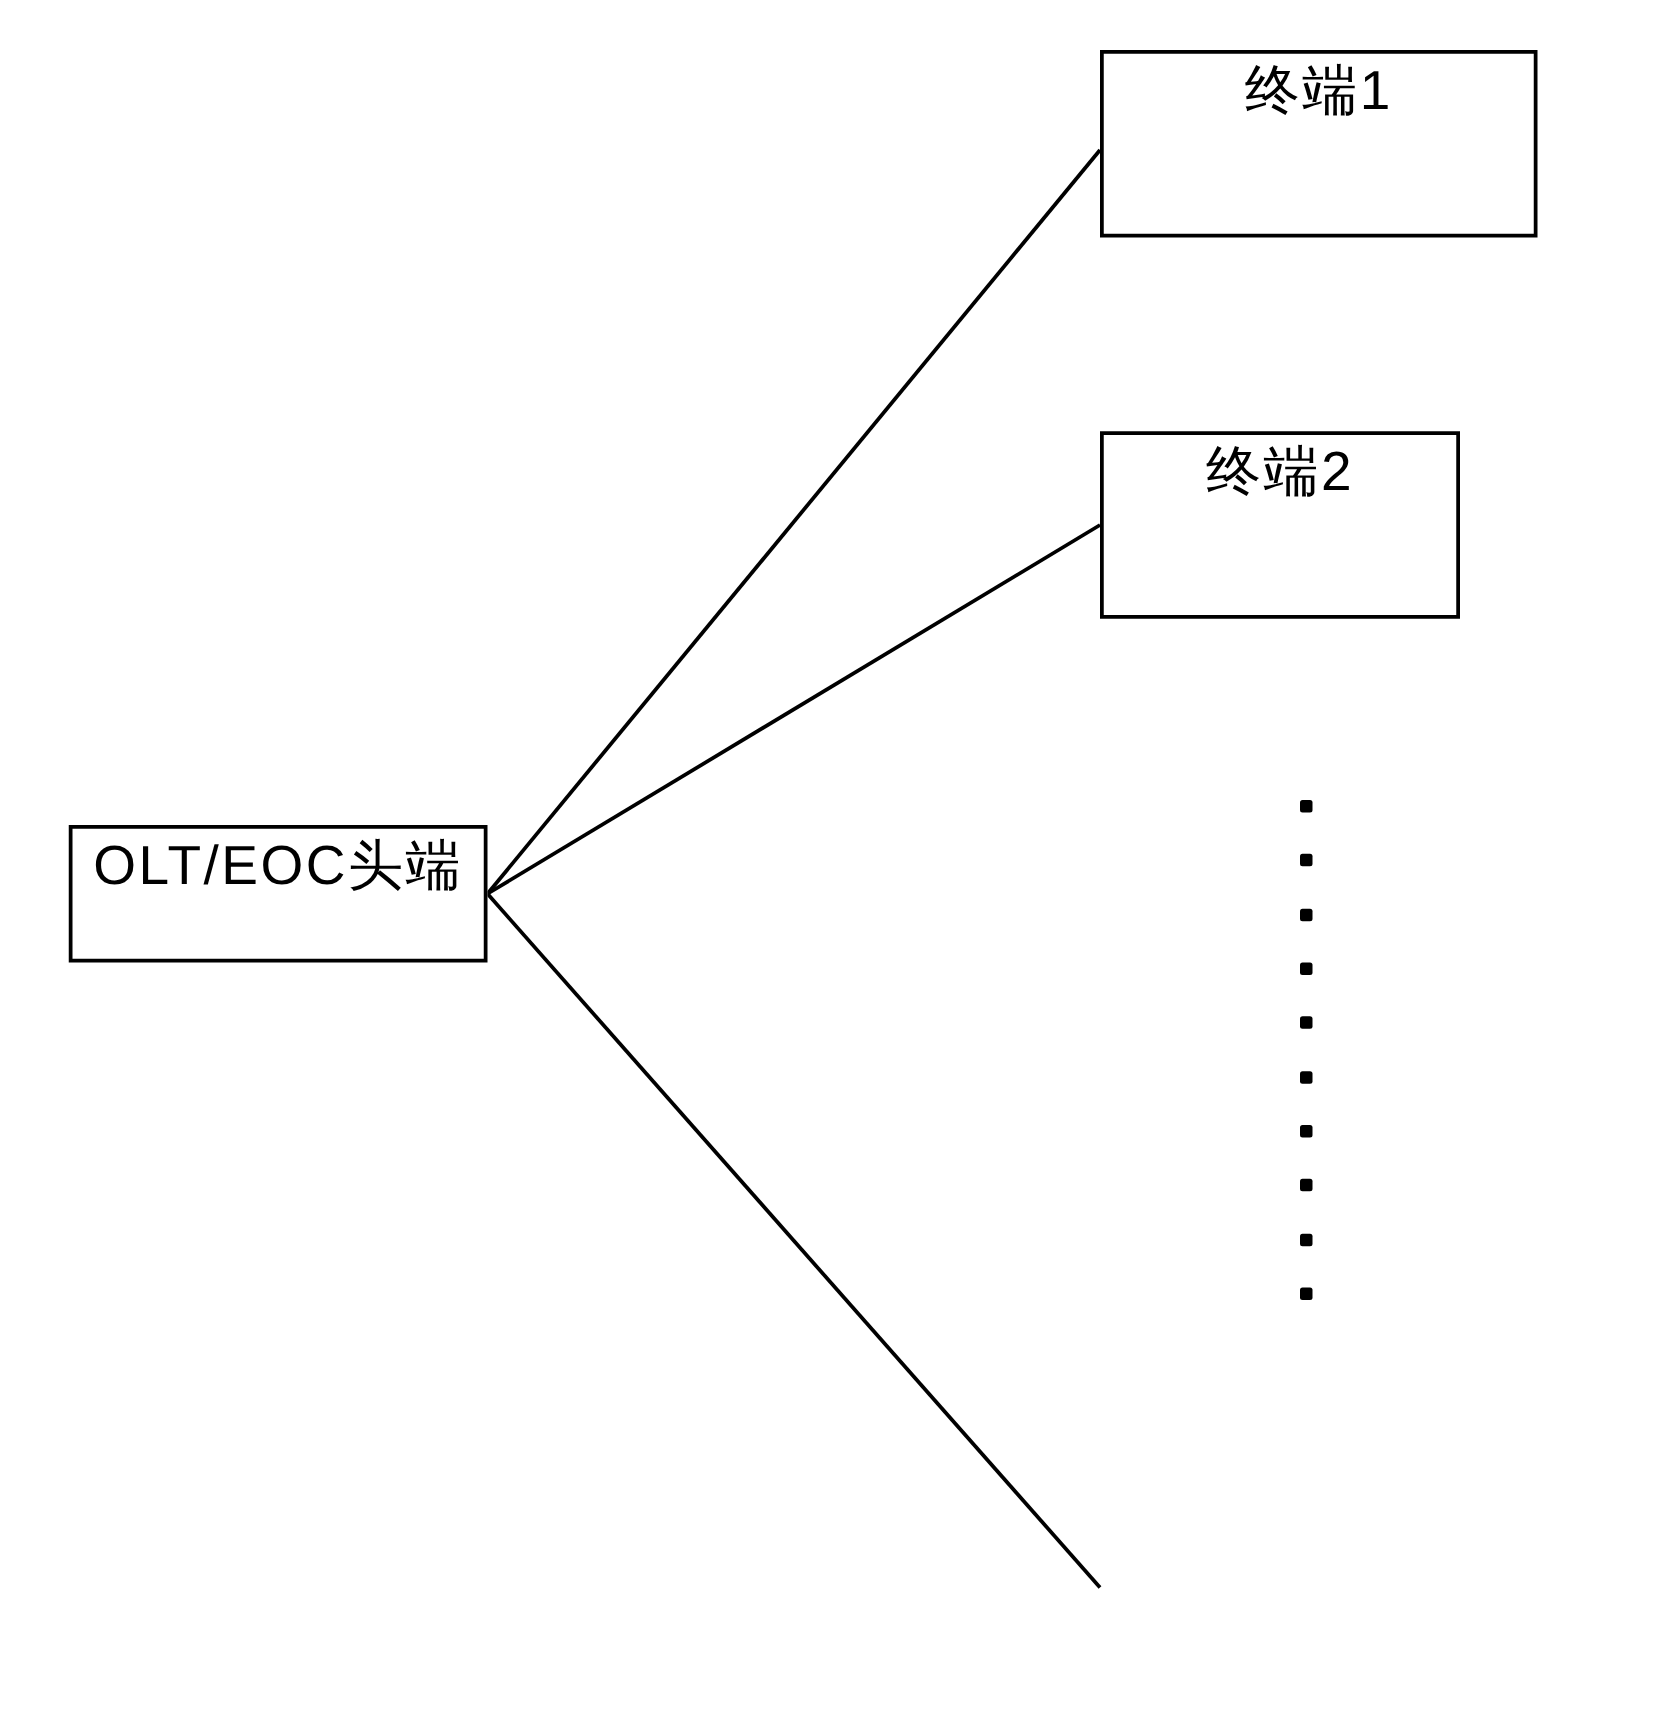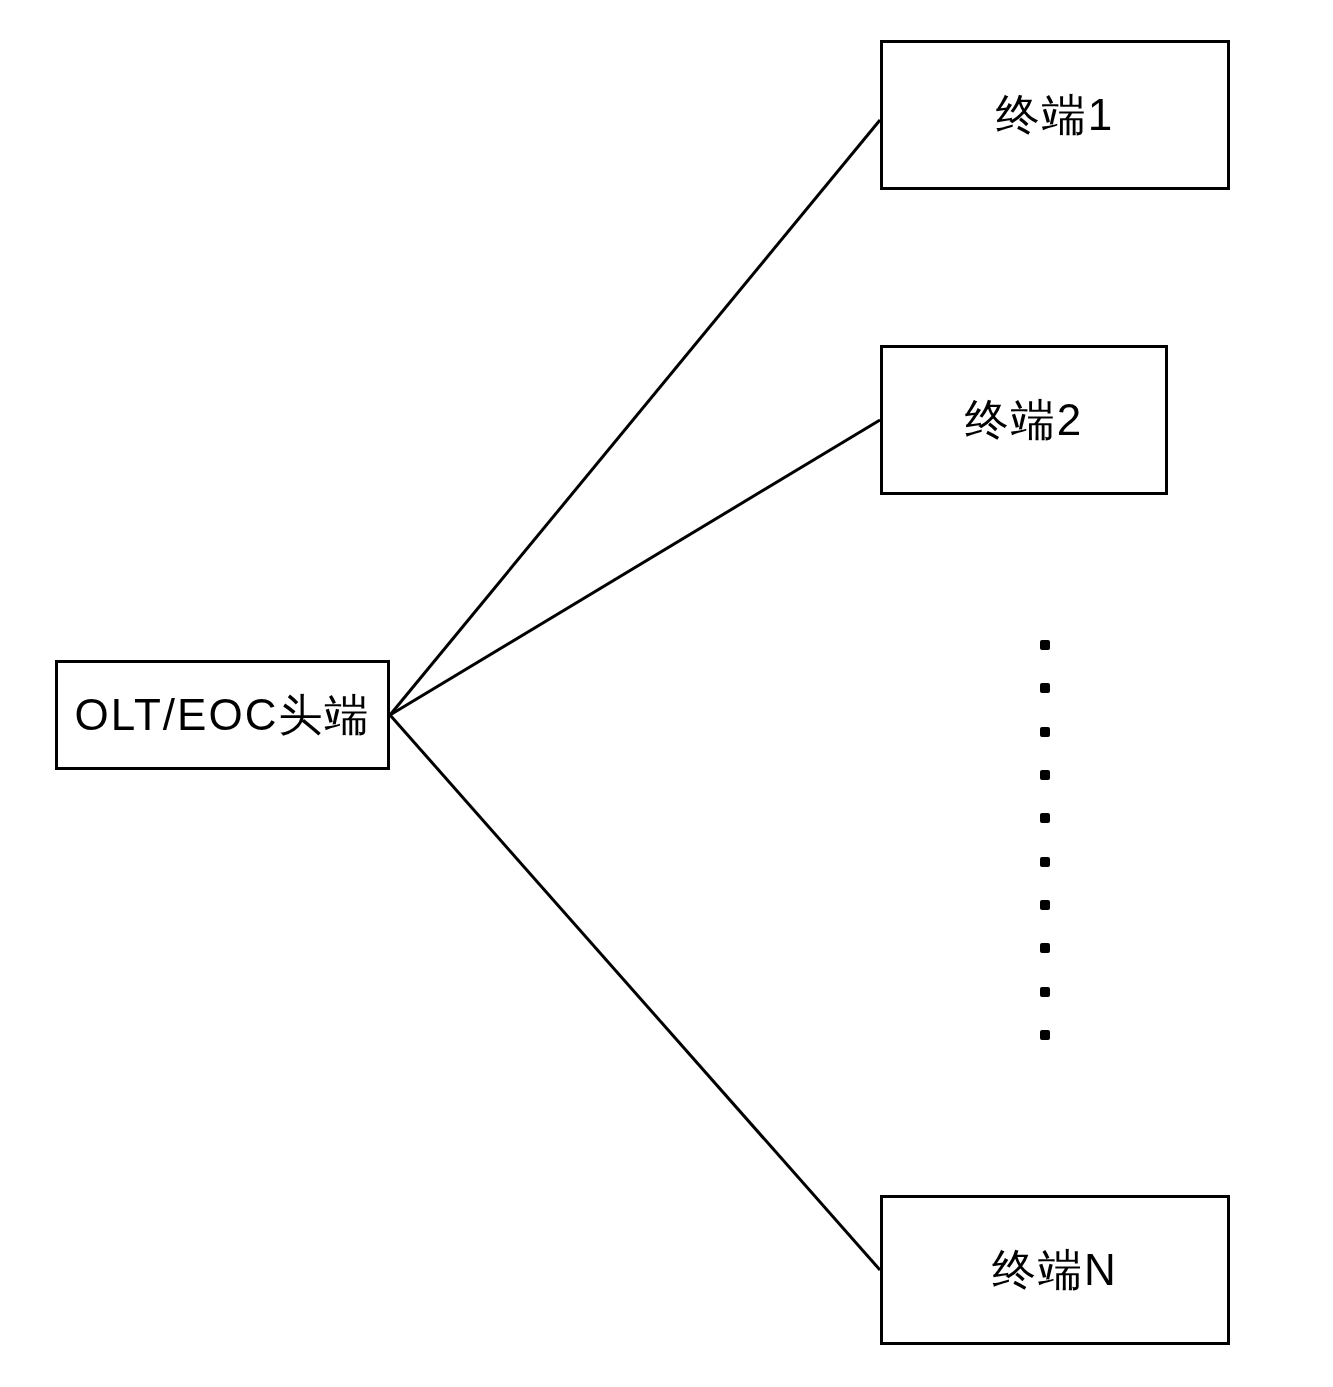--- a/index.html
+++ b/index.html
@@ -13,21 +13,21 @@
     .diagram-container {
       position: relative;
       width: 100%;
       height: 100%;
     }
     .box {
       position: absolute;
       border: 3px solid #000000;
       background: #ffffff;
       display: flex;
-      align-items: center;
+      align-items: flex-start;
       justify-content: center;
       font-size: 44px;
       color: #000000;
       font-weight: normal;
       letter-spacing: 2px;
     }
     .head-end {
       left: 55px;
       top: 660px;
       width: 335px;
@@ -106,17 +106,14 @@
     <div class="dot"></div>
     <div class="dot"></div>
     <div class="dot"></div>
     <div class="dot"></div>
     <div class="dot"></div>
     <div class="dot"></div>
     <div class="dot"></div>
     <div class="dot"></div>
   </div>
 
-  <div class="box terminal-n">
-    <span>终端N</span>
-  </div>
 
 </div>
 
 </body></html>

